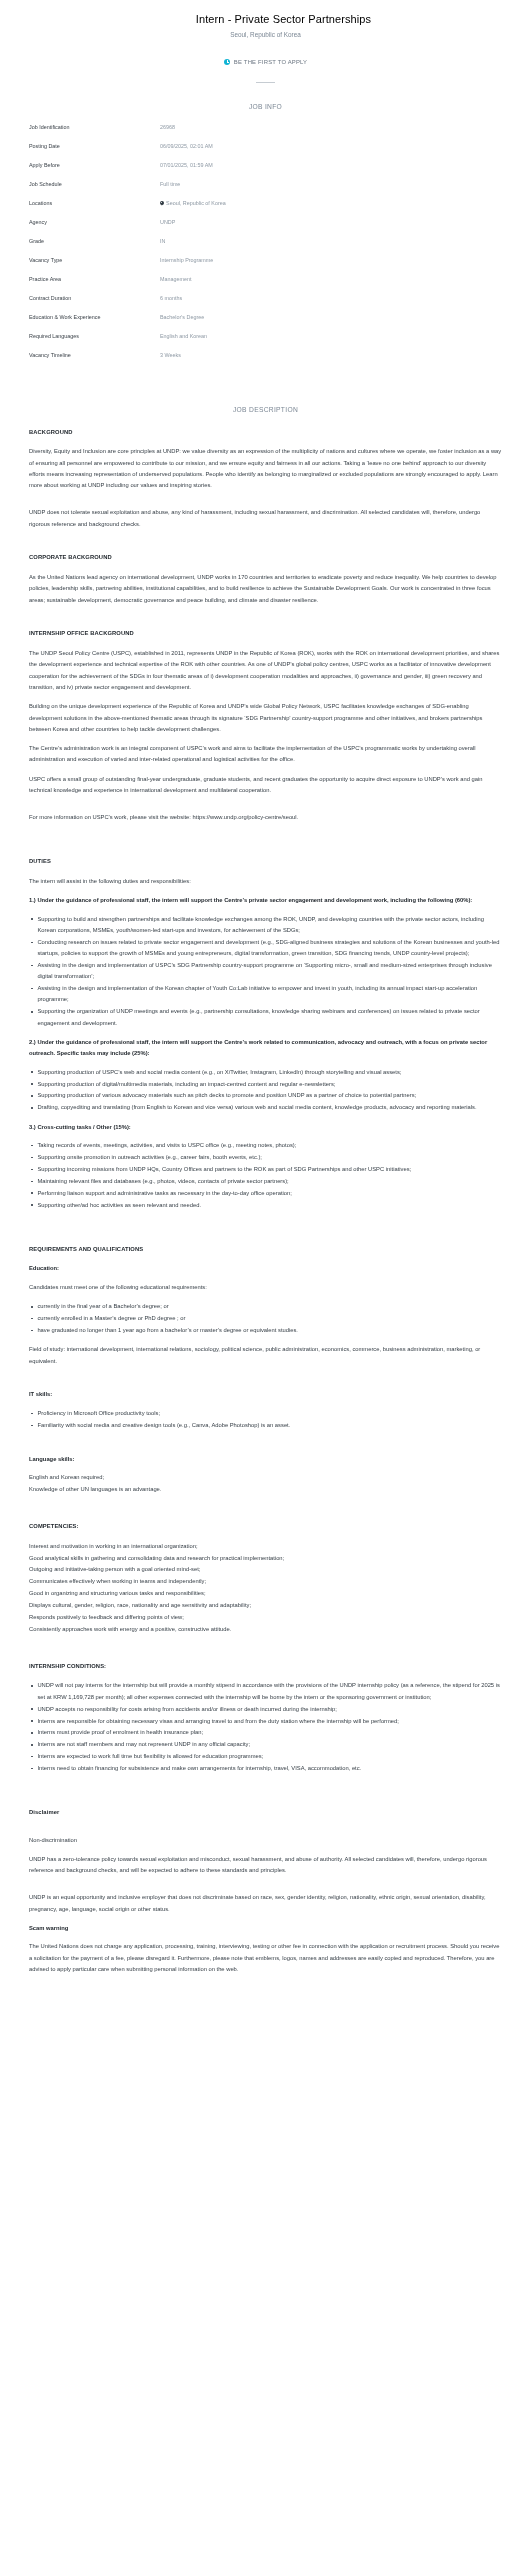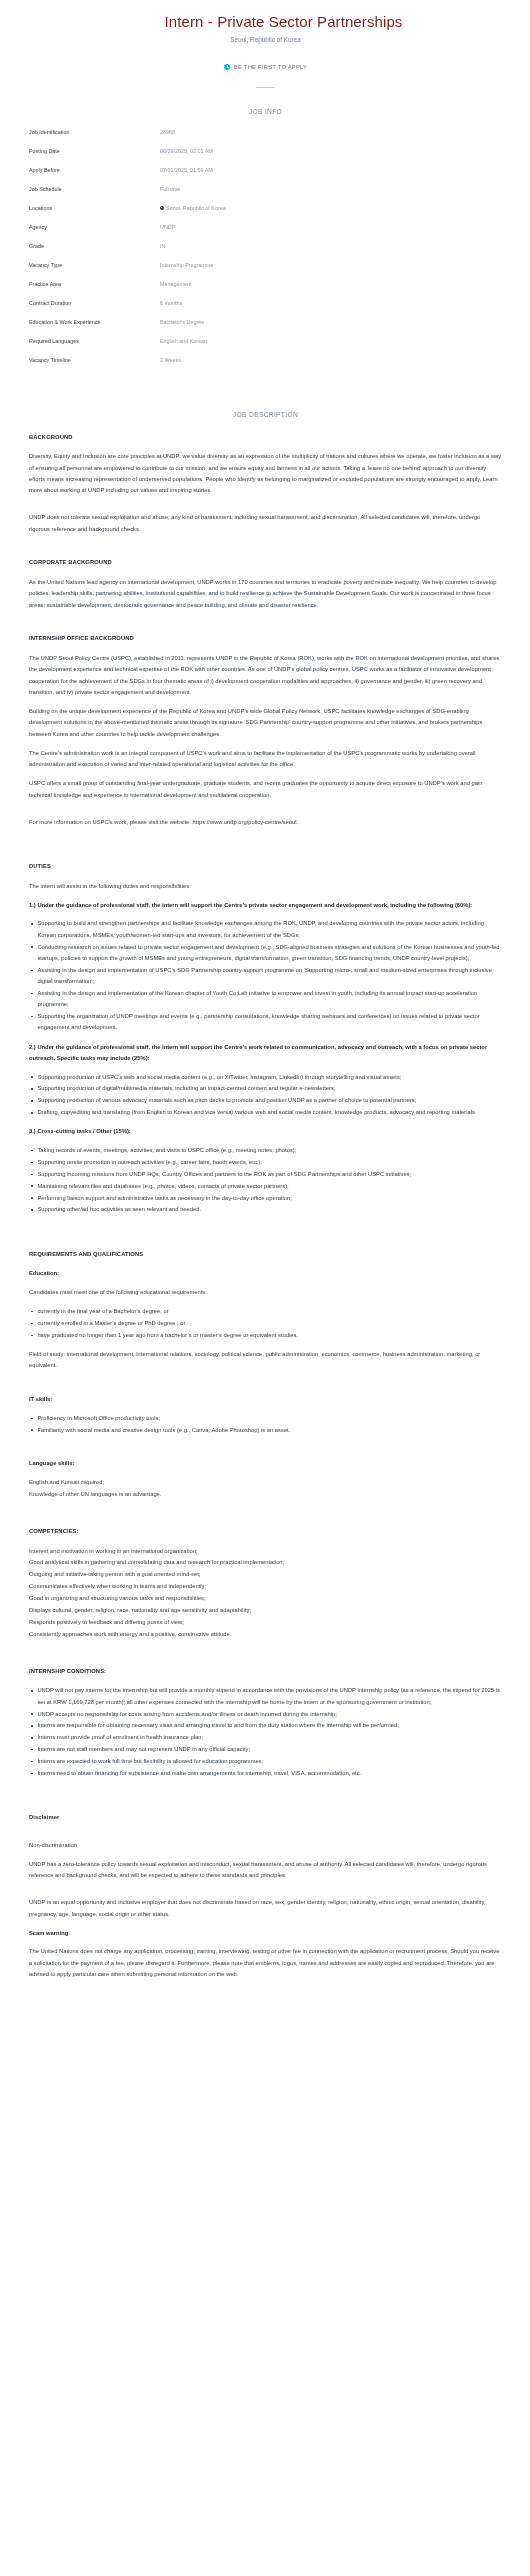--- a/index.html
+++ b/index.html
@@ -16,23 +16,23 @@
   }
   .page {
     width: 531px;
     margin: 0 auto;
     padding-top: 7.9px;
   }
 
   
   .hero { text-align: center; padding-top: 5.6px; }
   .job-title {
-    font-size: 15px;
+    font-size: 11px;
     font-weight: 400;
-    color: #7f1d1d;
+    color: #000000;
     letter-spacing: 0.1px;
     margin: 0 0 4.5px 0;
     line-height: 1.22;
     padding-left: 36px;
   }
   .job-location-sub {
     font-size: 6.4px;
     color: #7b8794;
     margin: 0 0 19px 0;
     font-weight: 400;

